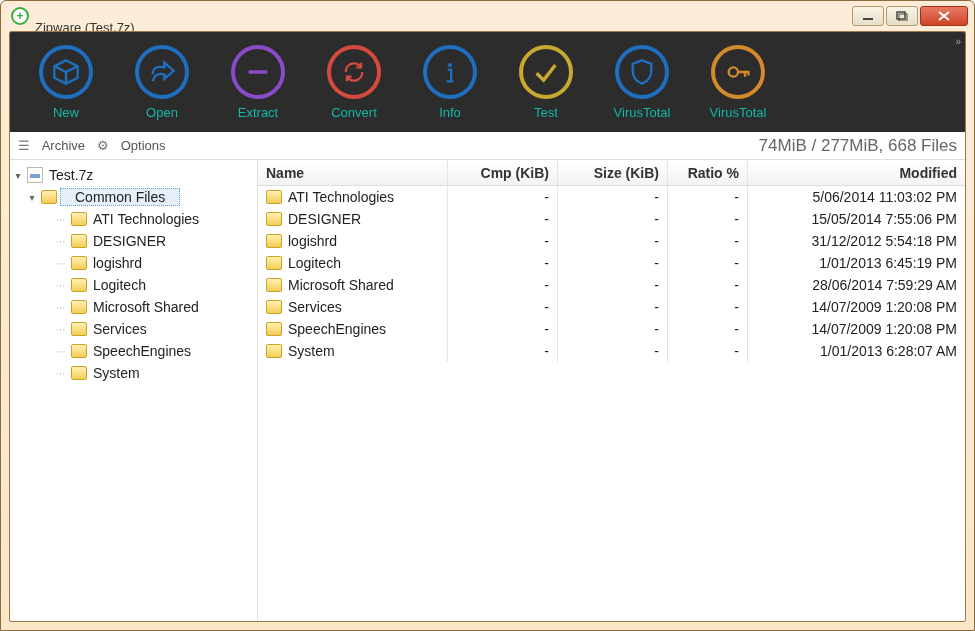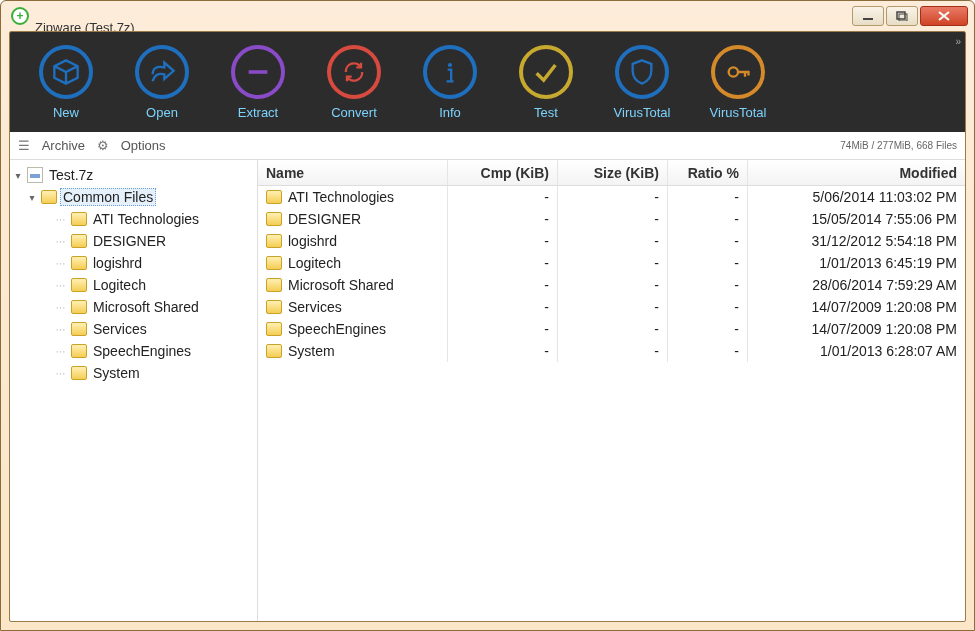--- a/index.html
+++ b/index.html
@@ -57,47 +57,47 @@
 }
 .tb-item {
   width: 92px; display: flex; flex-direction: column; align-items: center;
   gap: 6px; cursor: pointer;
 }
 .tb-circle {
   width: 54px; height: 54px; border-radius: 50%;
   border: 4px solid var(--ring); display: flex; align-items: center; justify-content: center;
 }
 .tb-circle svg { width: 28px; height: 28px; }
-.tb-label { color: #7dd3fc; font-size: 13px; }
+.tb-label { color: #14b8a6; font-size: 13px; }
 
 
 .submenu {
   height: 28px; display: flex; align-items: center;
   border-bottom: 1px solid #ddd; padding: 0 8px; gap: 12px;
   font-size: 13px; color: #555;
 }
 .submenu .hamburger, .submenu .gear { color: #777; }
 .submenu .grow { flex: 1; }
-.status-right { color: #666; font-size: 10px; }
+.status-right { color: #666; font-size: 17px; }
 
 
 .split { flex: 1; display: flex; overflow: hidden; }
 .tree {
   width: 248px; border-right: 1px solid #ddd; padding: 4px 2px;
   font-size: 14px; color: #222; overflow: auto;
 }
 .tree-node { display: flex; align-items: center; height: 22px; gap: 3px; white-space: nowrap; }
 .tree-toggle { width: 12px; text-align: center; color: #666; font-size: 10px; }
 .tree-dots { color: #bbb; font-size: 10px; width: 14px; text-align: center; letter-spacing: 1px;}
 .tree-icon { width: 16px; height: 14px; background: linear-gradient(to bottom,#fff0b3,#f5cd54); border: 1px solid #c9a226; border-radius: 2px; flex-shrink:0; }
 .archive-icon { width: 16px; height: 16px; background: #fefefe; border: 1px solid #bba; position:relative; flex-shrink:0;}
 .archive-icon::after{content:"";position:absolute;left:2px;right:2px;top:6px;height:4px;background:#7aa3d4;}
 .tree-label { padding: 0 3px; }
 .tree-label.selected {
-  background: #e6f0fa; border: 1px dotted #6aa0d8; padding: 0 2px;
+  background: #e6f0fa; border: 1px dotted #6aa0d8; padding: 0 14px;
 }
 .indent-1 { padding-left: 14px; }
 .indent-2 { padding-left: 42px; }
 
 
 .filelist { flex: 1; display: flex; flex-direction: column; font-size: 14px; }
 .fl-header {
   display: flex; height: 26px; align-items: center;
   background: linear-gradient(to bottom,#fff,#f3f3f3);
   border-bottom: 1px solid #ddd; color: #333; font-weight: bold;

